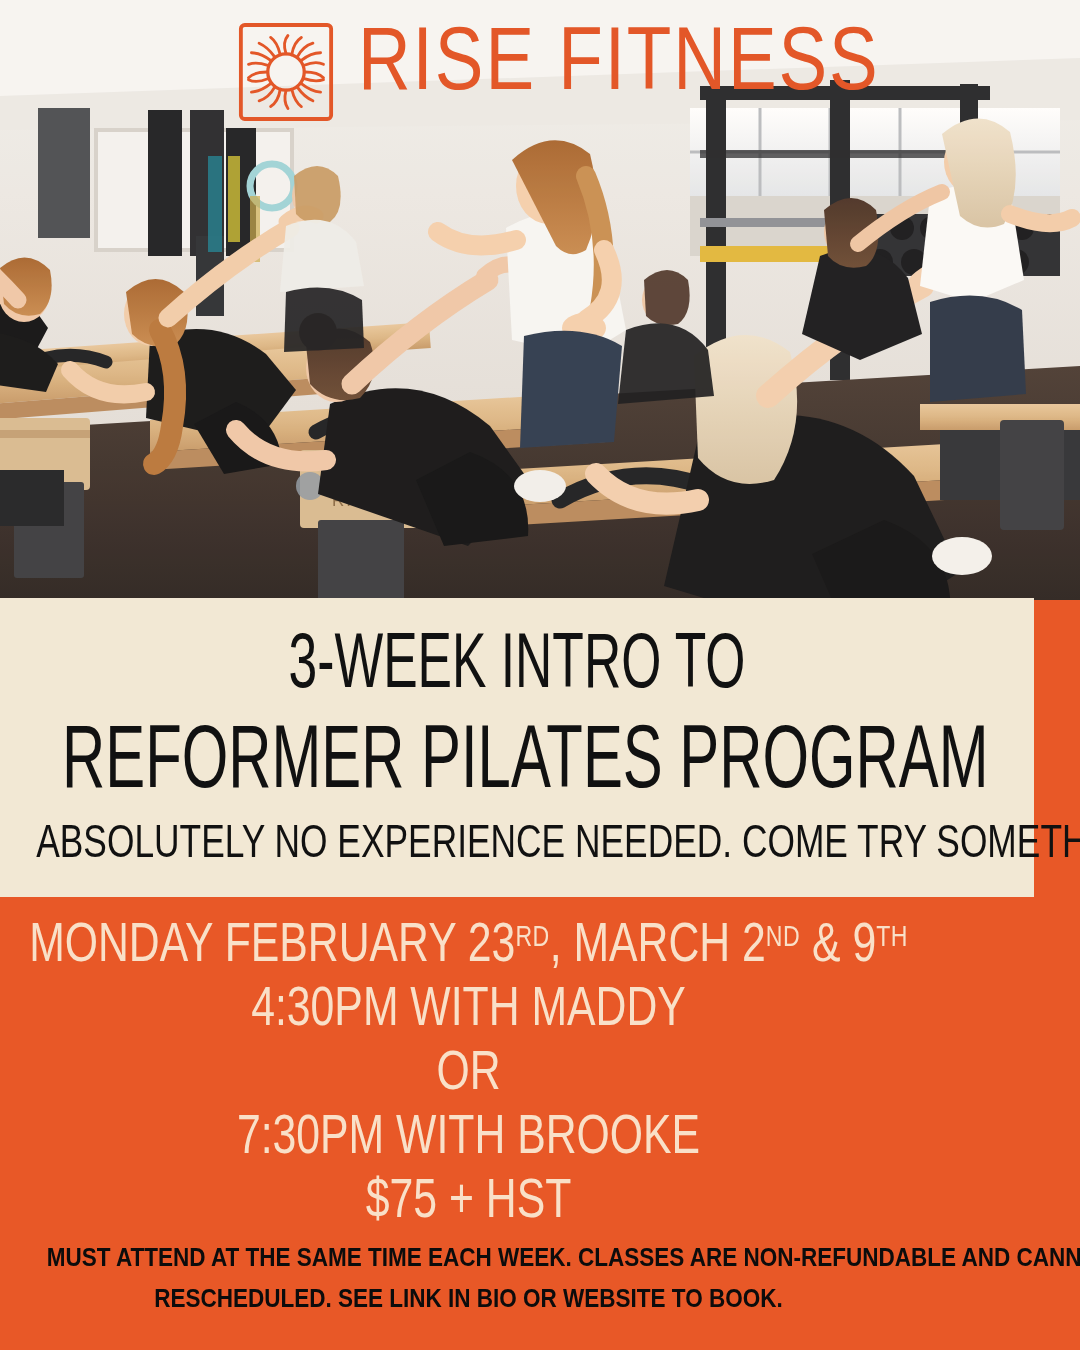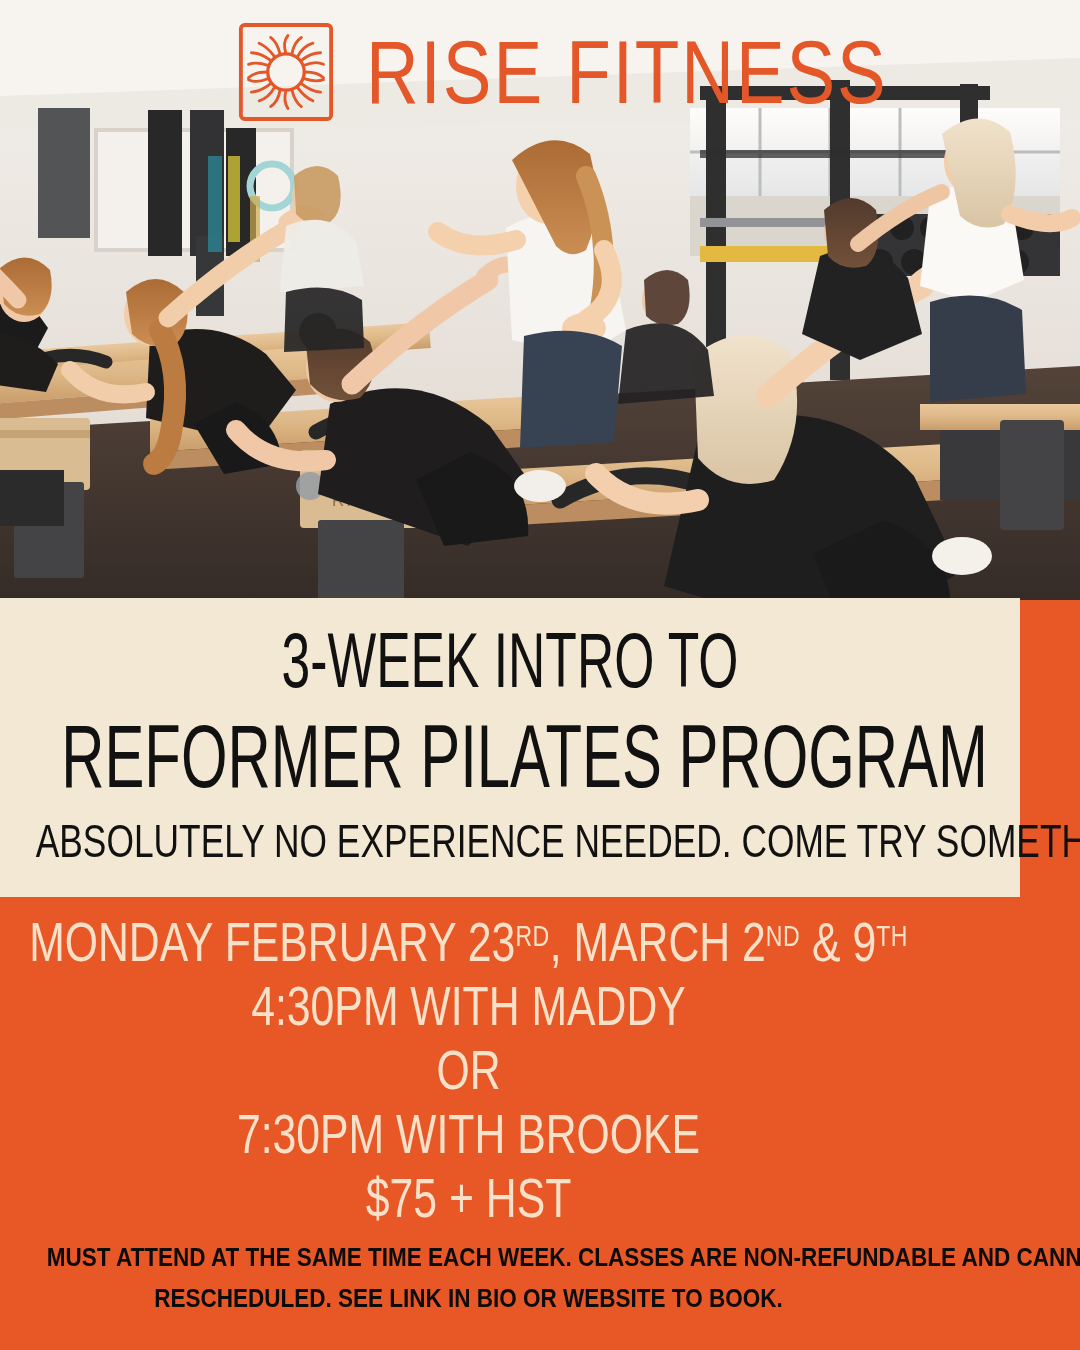--- a/index.html
+++ b/index.html
@@ -25,22 +25,22 @@
     overflow: hidden;
     background: #cfc9c2;
   }
   .photo-svg { position: absolute; left: 0; top: 0; width: 1080px; height: 600px; display: block; }
 
   
   .logo-row {
     position: absolute;
     left: 238px; top: 22px;
     display: flex;
-    align-items: center;
-    gap: 32px;
+    align-items: flex-start;
+    gap: 24px;
     z-index: 40;
   }
   .logo-mark { width: 96px; height: 100px; display: block; }
   .logo-word {
     color: #E35728;
     font-size: 76px;
     line-height: 0.95;
     letter-spacing: 2px;
     font-weight: 400;
     transform: scaleY(1.18) scaleX(0.96);
@@ -50,20 +50,21 @@
   }
 
   
   .cream {
     position: absolute;
     left: 0; top: 598px;
     width: 1020px;
     height: 299px;
     background: #F2E8D4;
     z-index: 20;
+    padding-left: 14px;
   }
   .headline {
     position: absolute;
     left: 0; right: 0;
     text-align: center;
     color: #111111;
     font-weight: 400;
     white-space: nowrap;
     font-family: "Liberation Sans", sans-serif;
   }

